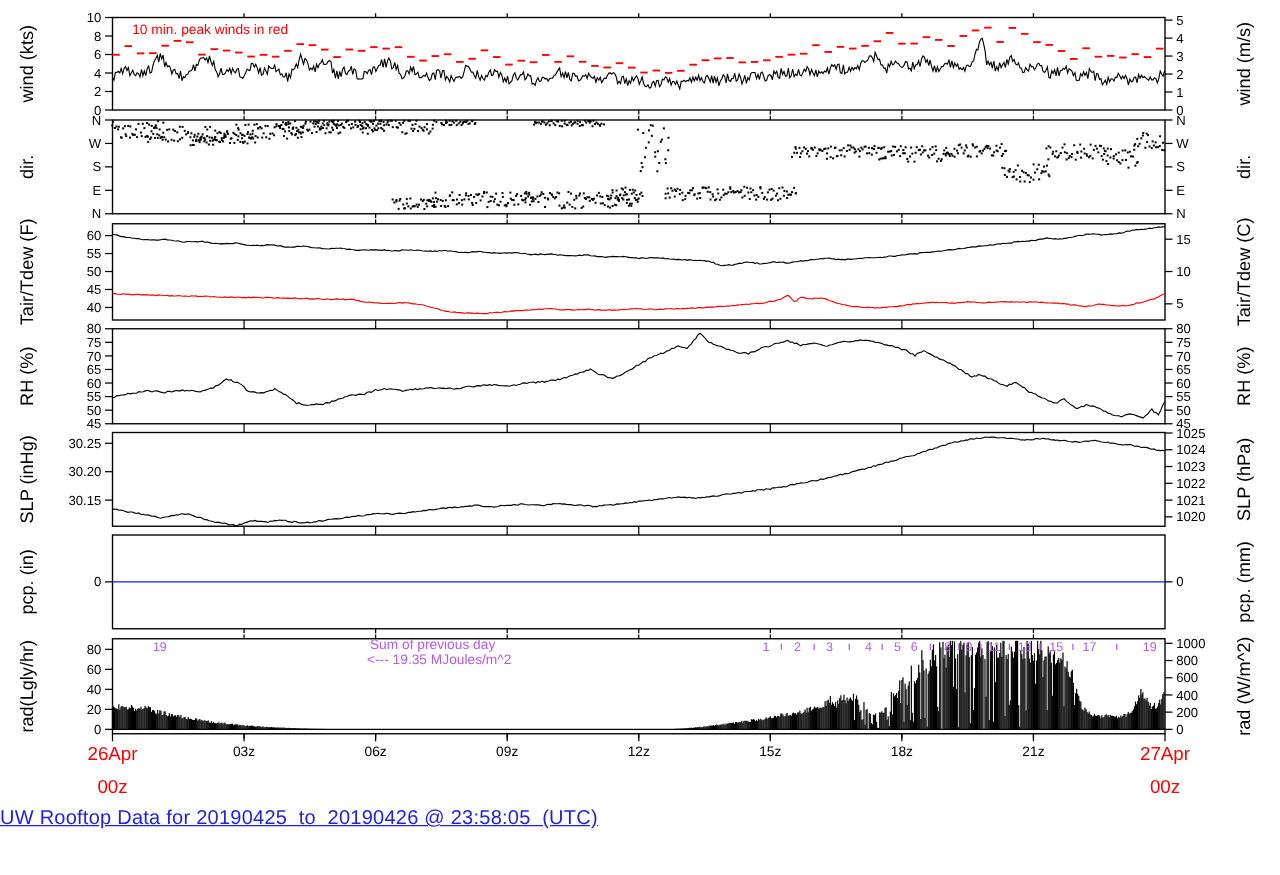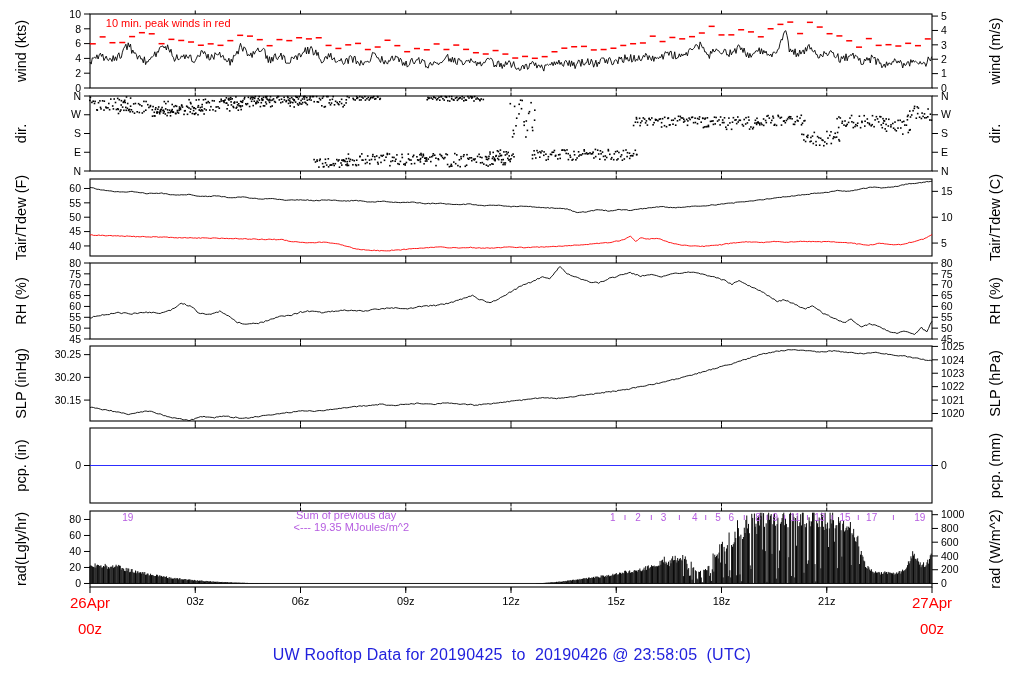--- a/index.html
+++ b/index.html
@@ -1,20 +1,20 @@
 <!DOCTYPE html>
 <html><head>
 <meta charset="utf-8">
 <style>
   html,body{margin:0;padding:0;background:#ffffff;}
   #stage{position:relative;width:1024px;height:700px;background:#fff;
          font-family:"Liberation Sans","DejaVu Sans",sans-serif;overflow:hidden;}
   #plot{position:absolute;left:0;top:0;}
-  #chart-title{position:absolute;left:0;top:646px;width:1024px;text-align:center;
-               font-size:16px;white-space:pre;letter-spacing:0.2px;}
+  #chart-title{position:absolute;left:0;top:646px;width:1024px;text-align:left;
+               font-size:16px;white-space:pre;letter-spacing:0.2px;text-decoration:underline;}
 </style>
 </head>
 <body>
 
 <div id="stage">
   <svg id="plot" width="1024" height="700" xmlns="http://www.w3.org/2000/svg">
       <g>
         <rect x="90" y="14" width="842" height="74" fill="none" stroke="#000000" stroke-width="1.1"></rect>
         <g>
           <line x1="84" y1="88" x2="90" y2="88" stroke="#000000" stroke-width="1"></line>

